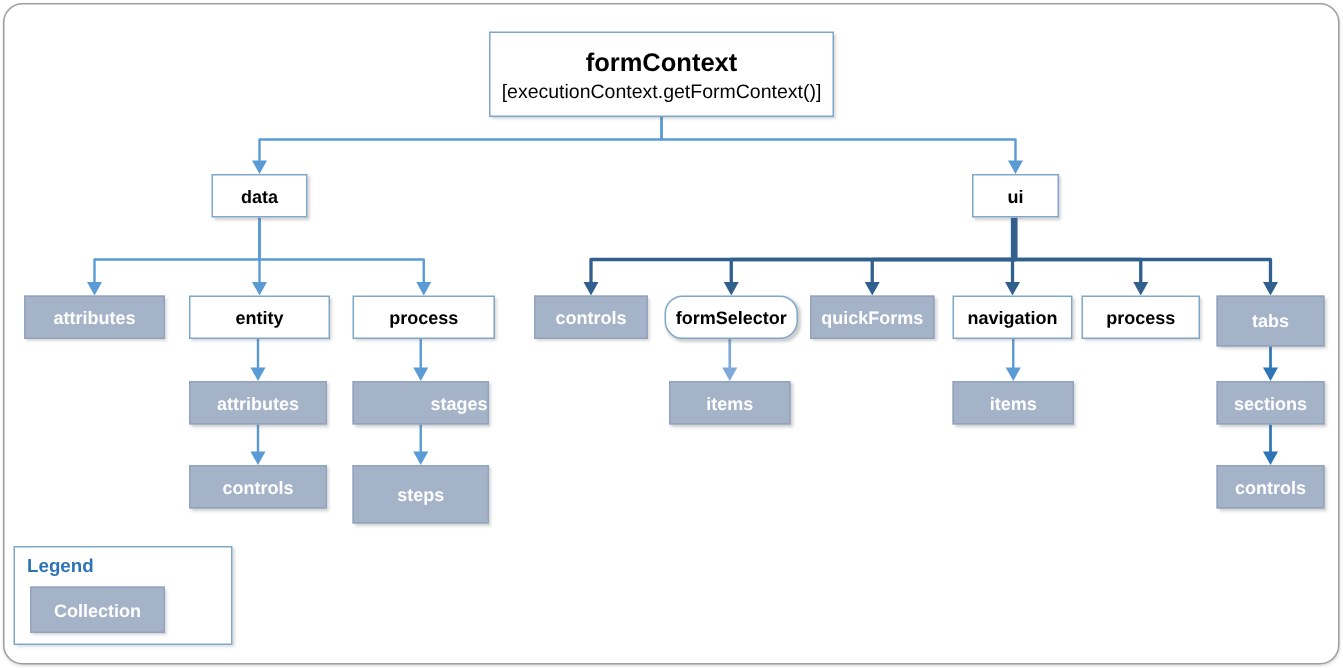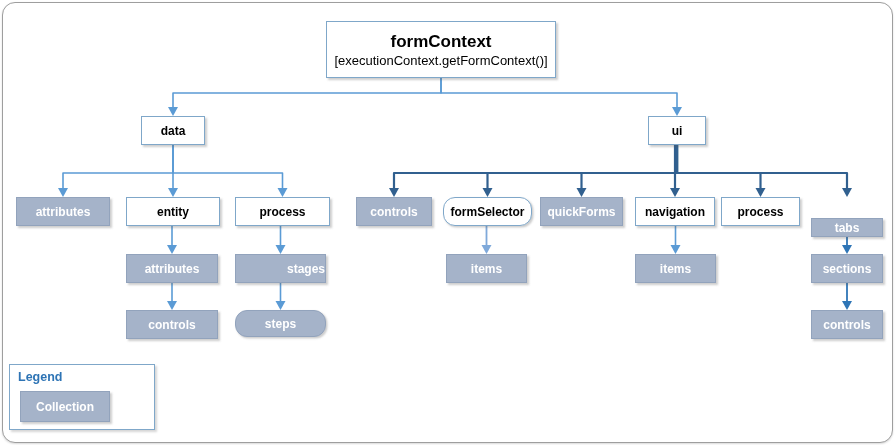--- a/index.html
+++ b/index.html
@@ -158,39 +158,39 @@
       </div>
       <div class="node collection" style="left: 123px; top: 251px; width: 92px; height: 29px;">
         <span class="title">attributes</span>
       </div>
       <div class="node collection" style="left: 123px; top: 307px; width: 92px; height: 29px;">
         <span class="title">controls</span>
       </div>
       <div class="node collection" style="left: 232px; top: 251px; width: 91px; height: 29px; align-items: flex-end;">
         <span class="title">stages</span>
       </div>
-      <div class="node collection" style="left: 232px; top: 307px; width: 91px; height: 27px; border-radius: 12px;">
+      <div class="node collection" style="left: 232px; top: 307px; width: 91px; height: 39px;">
         <span class="title">steps</span>
       </div>
       <div class="node collection" style="left: 353px; top: 194px; width: 76px; height: 29px;">
         <span class="title">controls</span>
       </div>
       <div class="node object" style="left: 440px; top: 194px; width: 89px; height: 29px; border-radius: 12px;">
         <span class="title">formSelector</span>
       </div>
       <div class="node collection" style="left: 537px; top: 194px; width: 83px; height: 29px;">
         <span class="title">quickForms</span>
       </div>
       <div class="node object" style="left: 632px; top: 194px; width: 80px; height: 29px;">
         <span class="title">navigation</span>
       </div>
       <div class="node object" style="left: 718px; top: 194px; width: 79px; height: 29px;">
         <span class="title">process</span>
       </div>
-      <div class="node collection" style="left: 808px; top: 194px; width: 72px; height: 19px; margin-top: 21px;">
+      <div class="node collection" style="left: 808px; top: 194px; width: 72px; height: 34px;">
         <span class="title">tabs</span>
       </div>
       <div class="node collection" style="left: 443px; top: 251px; width: 81px; height: 29px;">
         <span class="title">items</span>
       </div>
       <div class="node collection" style="left: 632px; top: 251px; width: 81px; height: 29px;">
         <span class="title">items</span>
       </div>
       <div class="node collection" style="left: 808px; top: 251px; width: 72px; height: 29px;">
         <span class="title">sections</span>

